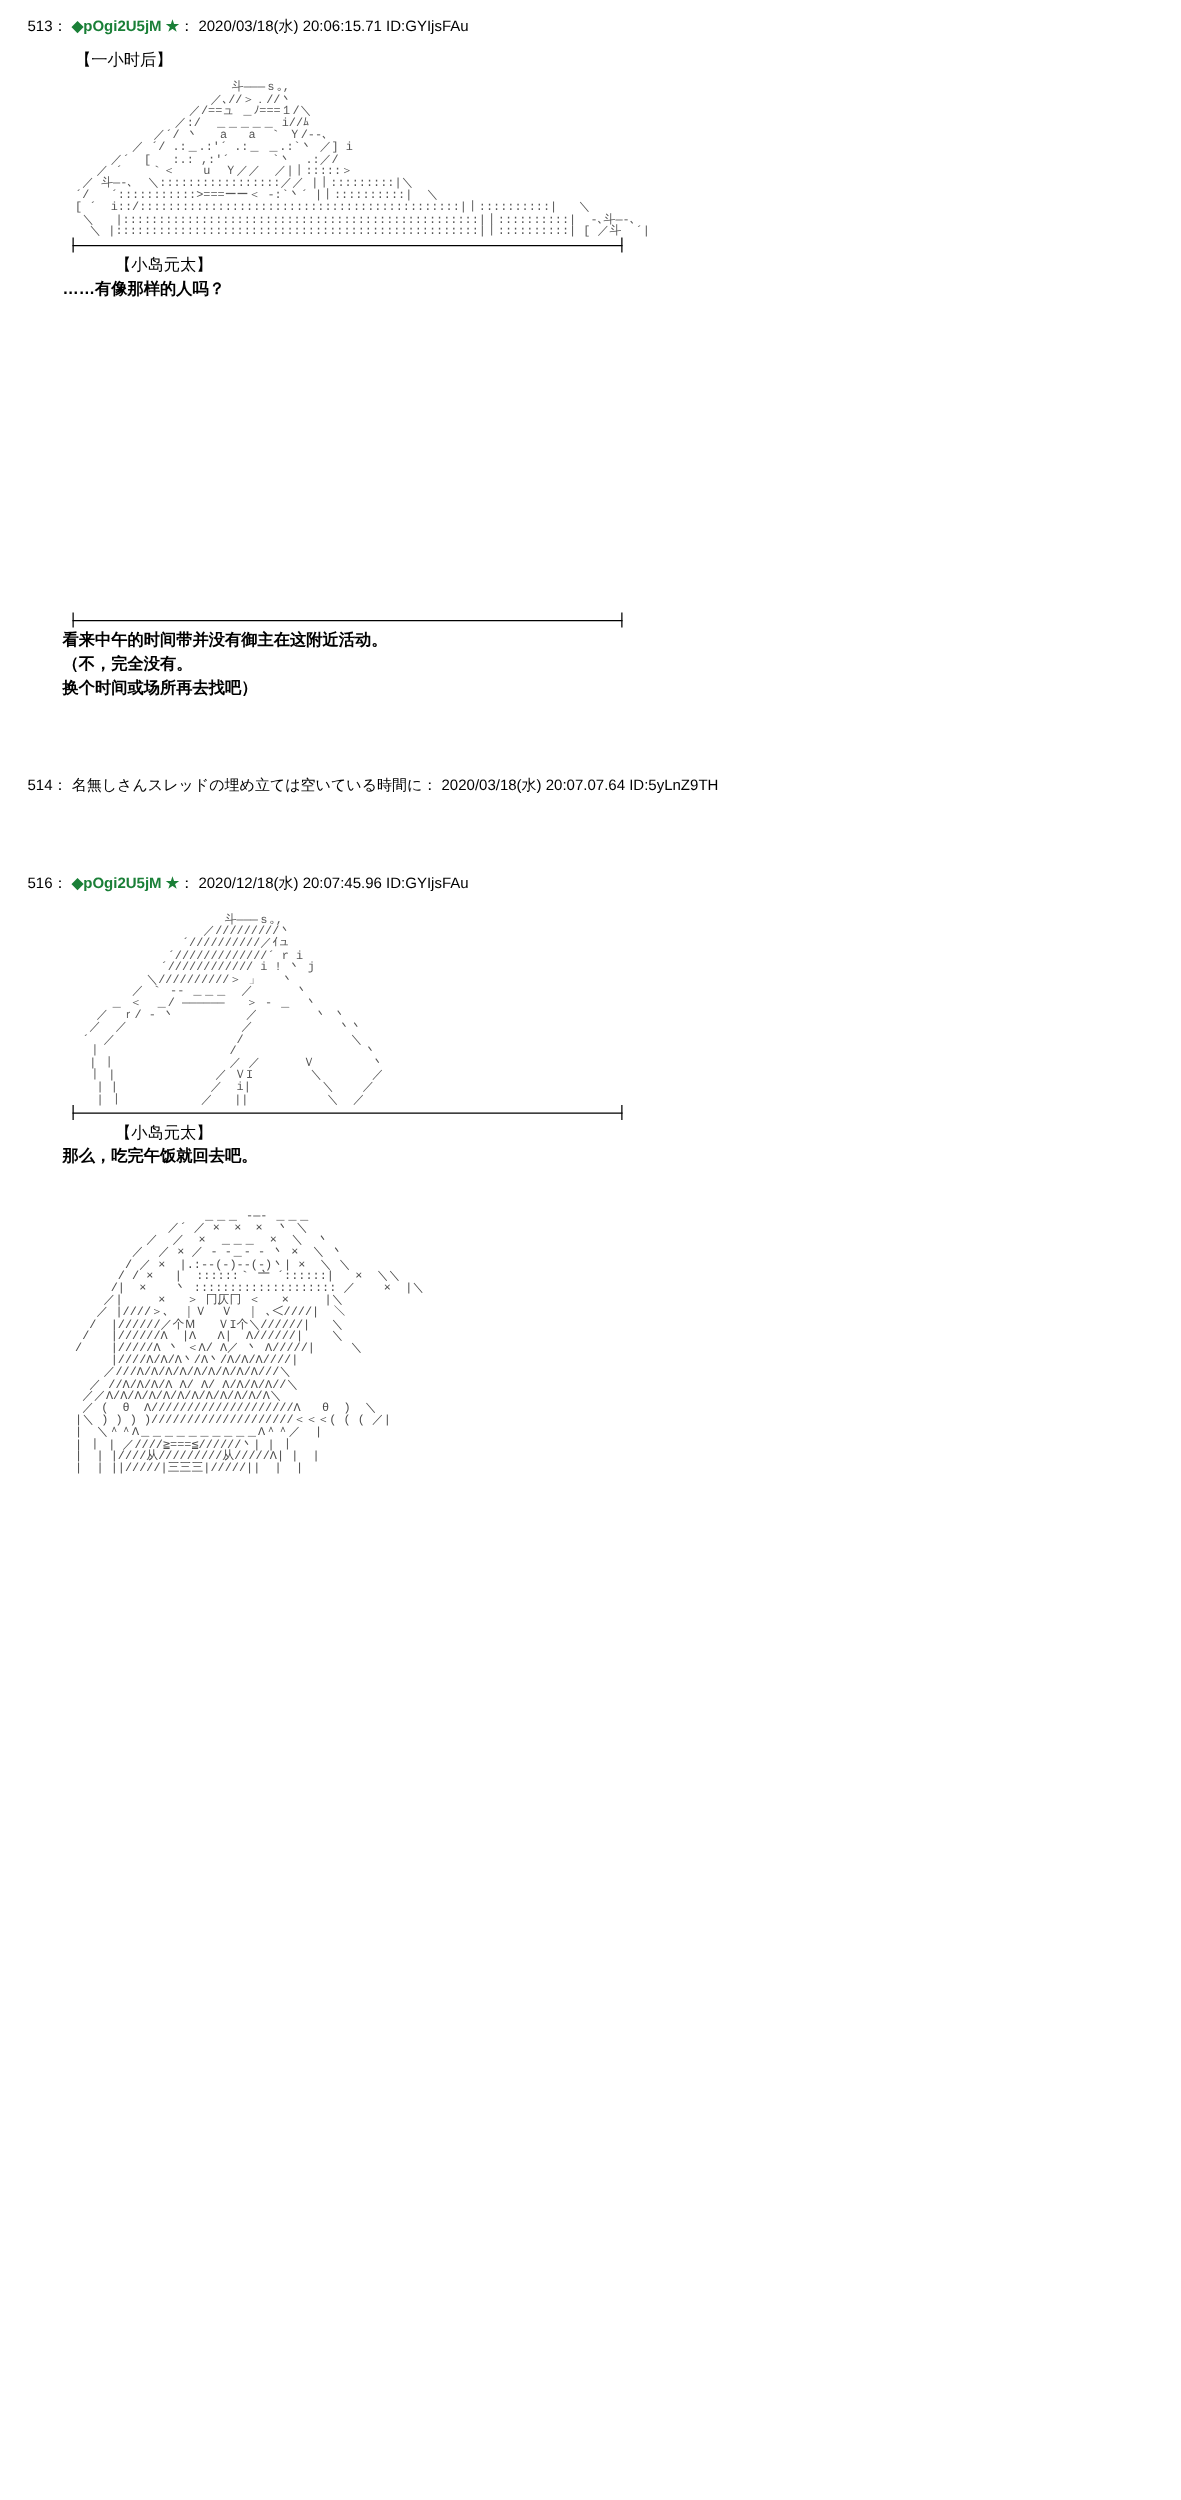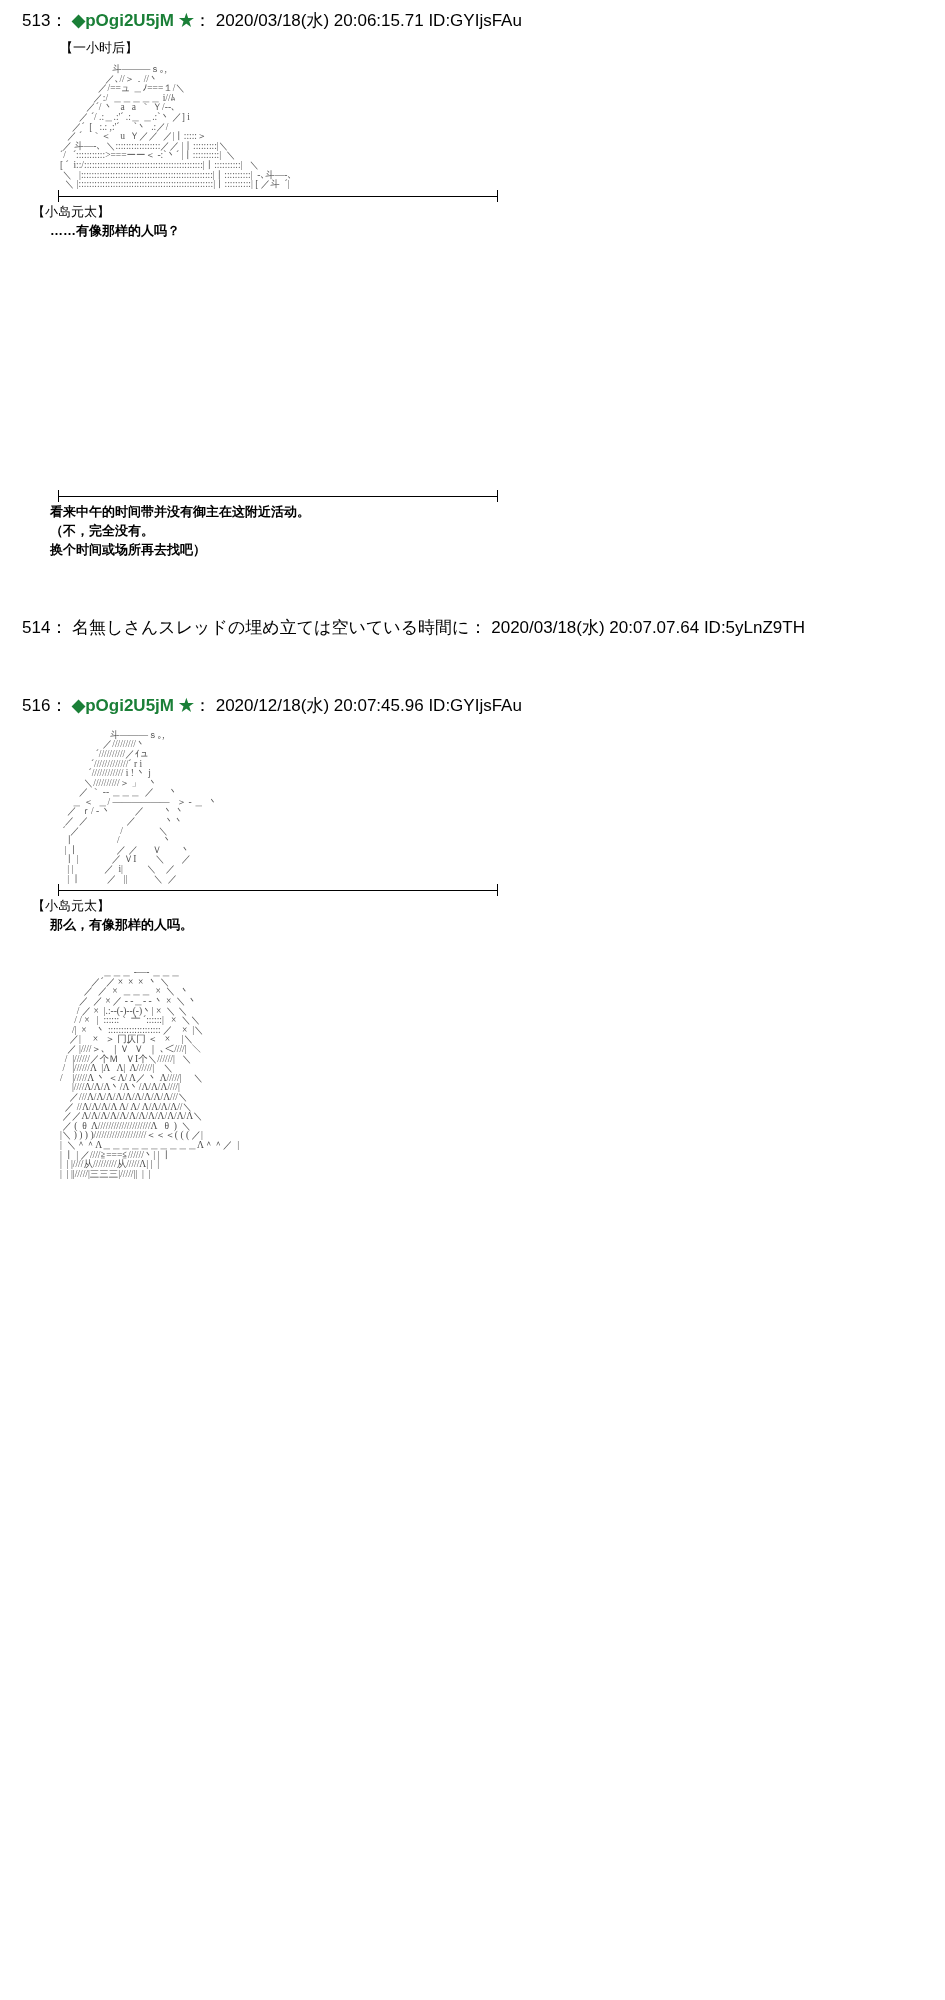--- a/index.html
+++ b/index.html
@@ -16,21 +16,21 @@
   }
   .page {
     width: 945px;
     position: relative;
     padding: 0;
   }
   .post {
     padding: 0 0 0 0;
   }
   .post-header {
-    font-size: 17px;
+    font-size: 12px;
     line-height: 18px;
     color: #000000;
     padding: 0 14px 0 22px;
     white-space: nowrap;
   }
   .post-header .num {
     color: #000000;
   }
   .post-header .sep {
     color: #000000;
@@ -53,21 +53,21 @@
   .post-header .id {
     color: #000000;
   }
   .body-text {
     font-size: 13px;
     line-height: 19px;
     padding-left: 60px;
     white-space: pre;
   }
   .aa {
-    font-family: Liberation Serif, serif;
+    font-family: Liberation Mono, monospace;
     font-size: 9.5px;
     line-height: 9.6px;
     letter-spacing: 0px;
     color: #555555;
     white-space: pre;
     padding-left: 60px;
   }
   .aa.dark { color: #4a4a4a; }
   .divider {
     position: relative;
@@ -94,21 +94,21 @@
   .divider .endcap {
     position: absolute;
     right: 0;
     top: 0;
     height: 12px;
     border-left: 1px solid #000000;
   }
   .speaker {
     font-size: 13px;
     line-height: 19px;
-    padding-left: 32px;
+    padding-left: 92px;
     white-space: pre;
   }
   .line {
     font-size: 13px;
     line-height: 19px;
     padding-left: 50px;
     white-space: pre;
     font-weight: bold;
   }
   .reply-body {
@@ -194,21 +194,21 @@
  ´  ／                 /               ＼
   丨                  /                  丶
   | 丨                ／ ／      Ｖ        丶
   丨 |              ／ ＶI        ＼       ／
    | |             ／  i|          ＼    ／
    | 丨           ／   ||           ＼  ／</div>
     <div class="divider">
         <span class="endcap"></span>
       </div>
     <div class="speaker">【小岛元太】</div>
-    <div class="line">那么，有像那样的人吗。</div>
+    <div class="line">那么，吃完午饭就回去吧。</div>
     <div class="gap-m"></div>
     <div class="aa dark">                  ＿＿＿ -―- ＿＿＿
              ／´ ／ ×  ×  ×  丶 ＼
           ／  ／  ×  ＿＿＿  ×  ＼  丶
         ／  ／ × ／ - -＿- - 丶 ×  ＼ 丶
        / ／ ×  |.:-‐(-)-‐(-)丶| ×  ＼ ＼
       / / ×   |  ::::::｀ 亠 ´::::::|   ×  ＼＼
      /|  ×    丶 :::::::::::::::::::: ／    ×  |＼
     ／|     ×   ＞ 冂仄冂 ＜   ×     |＼
    ／ |////＞､  ｜Ｖ  Ｖ  ｜ ､＜////|  ＼

